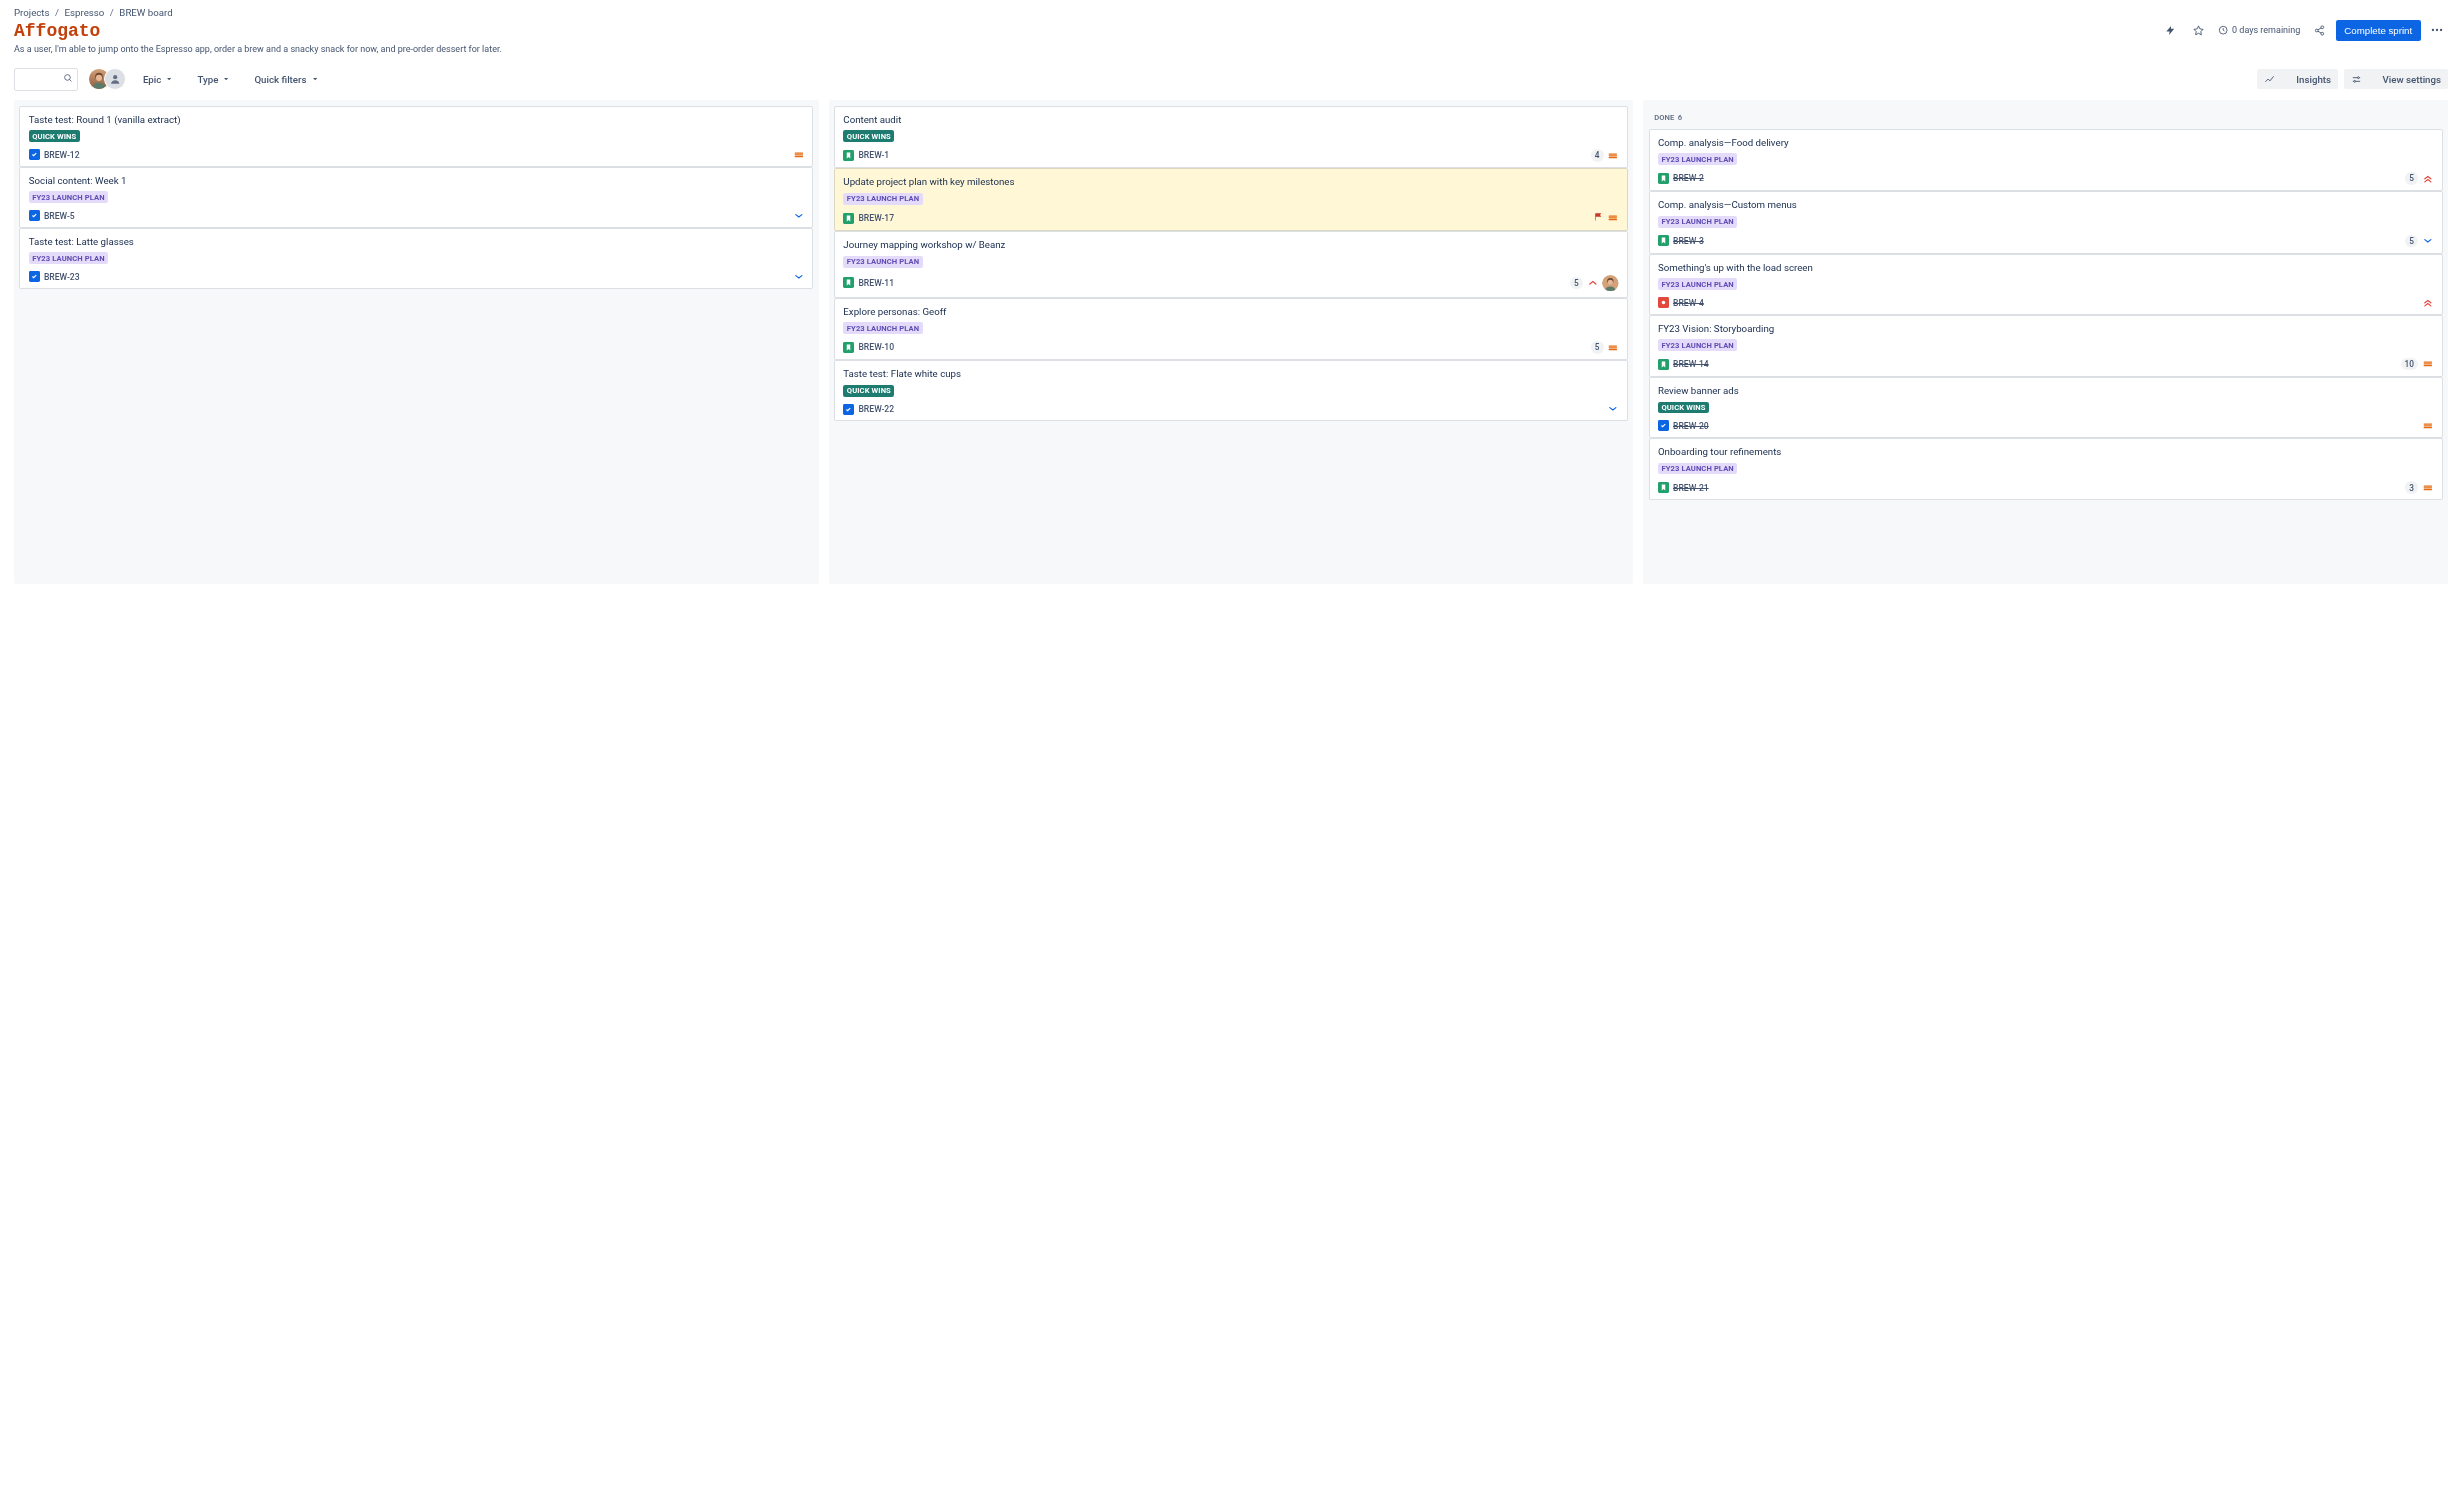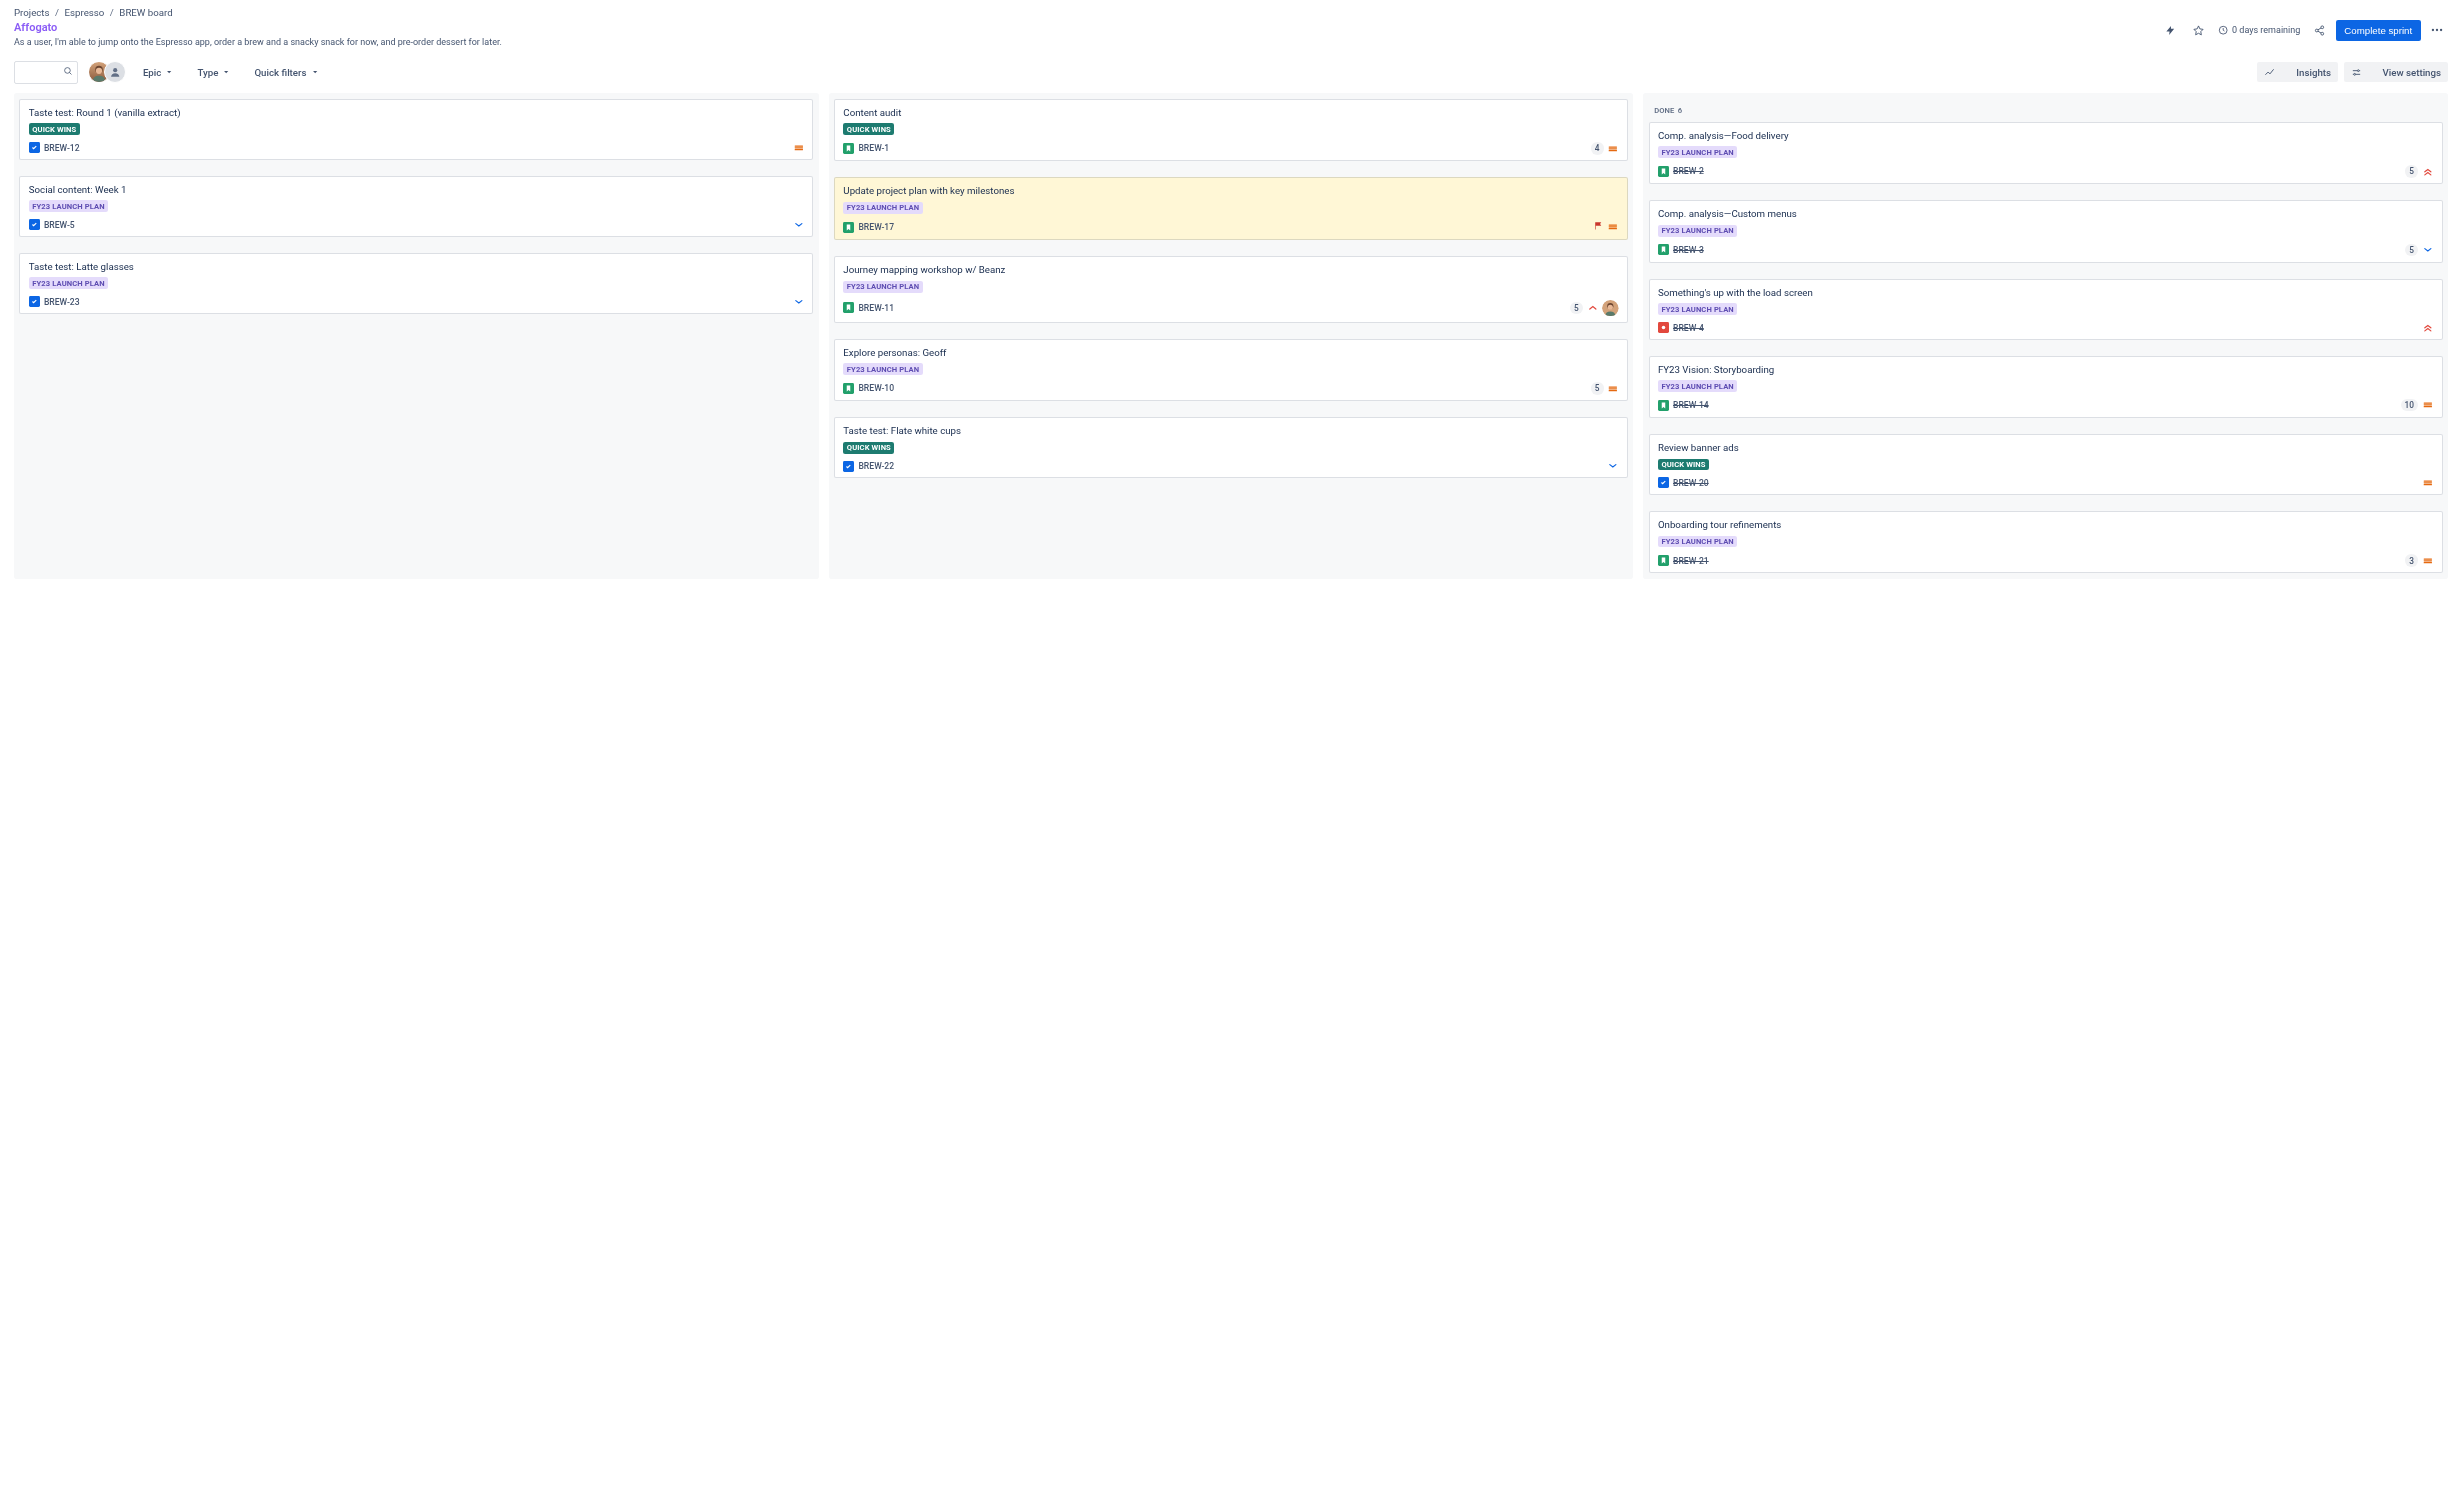--- a/index.html
+++ b/index.html
@@ -4,21 +4,21 @@
 <style>
   * { box-sizing: border-box; }
   html,body { margin:0; padding:0; font-family: -apple-system, BlinkMacSystemFont, "Segoe UI", Roboto, Helvetica, Arial, sans-serif; background:#fff; color:#172B4D; }
   body { padding:7px 14px; }
 
   .breadcrumb { font-size:9.7px; color:#44546F; display:flex; gap:5.5px; align-items:center; }
   .breadcrumb span.sep { color:#626F86; }
   .breadcrumb .crumb { cursor:pointer; }
 
   .header-row { display:flex; justify-content:space-between; align-items:flex-start; margin-top:1.4px; }
-  .title { font-size:11px; font-weight:600; color:#8b5cf6; margin:1.4px 0 0 0; }
+  .title { font-size:18px; font-weight:600; color:#c2410c; margin:1.4px 0 0 0;font-family:Liberation Mono, monospace; }
   .goal { font-size:9px; color:#44546F; margin:2.8px 0 0 0; }
   .header-actions { display:flex; align-items:center; gap:5.5px; }
 
   .icon-btn { width:22px; height:22px; display:inline-flex; align-items:center; justify-content:center; border-radius:2.1px; cursor:pointer; color:#44546F; }
   .remaining { display:inline-flex; align-items:center; gap:4.1px; font-size:9px; color:#44546F; padding:0 2.8px; }
   .btn-primary { background:#0C66E4; color:#fff; font-size:9.7px; font-weight:500; border:none; padding:4.8px 8.3px; border-radius:2.1px; cursor:pointer; }
   .kebab { width:22px; height:22px; display:inline-flex; align-items:center; justify-content:center; border-radius:2.1px; cursor:pointer; color:#44546F; }
 
   .toolbar { display:flex; justify-content:space-between; align-items:center; margin:14px 0 9.7px 0; }
   .toolbar-left { display:flex; align-items:center; gap:9.7px; }
@@ -29,21 +29,21 @@
   .avatar { width:22px; height:22px; border-radius:50%; border:1.4px solid #fff; margin-left:-5.5px; display:inline-flex; align-items:center; justify-content:center; overflow:hidden; }
   .avatar:first-child { margin-left:0; }
   .filter-btn { display:inline-flex; align-items:center; gap:4.1px; font-size:9.7px; font-weight:500; color:#44546F; padding:4.1px 7px; border-radius:2.1px; cursor:pointer; }
   .toolbar-right { display:flex; align-items:center; gap:5.5px; }
   .soft-btn { display:inline-flex; align-items:center; gap:21px; background:#091E420F; color:#44546F; font-size:9.7px; font-weight:500; padding:4.8px 7px; border-radius:2.1px; cursor:pointer; }
 
   .board { display:flex; gap:9.7px; align-items:stretch; }
   .col { flex:1; background:#F7F8F9; border-radius:2.8px; padding:5.5px 4.1px; min-height:484px; display:flex; flex-direction:column; }
   .col-header { font-size:7.6px; font-weight:600; letter-spacing:0.1px; color:#626F86; text-transform:uppercase; padding:7px 7px 7px 7px; }
   .col-header .count { margin-left:1.4px; }
-  .cards { display:flex; flex-direction:column; gap:16px; padding:0 1.4px; }
+  .cards { display:flex; flex-direction:column; gap:0; padding:0 1.4px; }
 
   .card { background:#fff; border:0.7px solid #091E4224; border-radius:2.1px; padding:7px 8.3px 5.5px 8.3px; cursor:pointer; }
   .card.flagged { background:#FFF7D6; }
   .card-title { font-size:9.7px; color:#172B4D; margin:0 0 4.1px 0; line-height:1.3; }
   .label-row { margin-bottom:7px; display:flex; flex-wrap:wrap; gap:2.8px; }
   .epic-label { font-size:7.6px; font-weight:700; padding:1.4px 3.5px; border-radius:2.1px; letter-spacing:0.1px; }
   .label-quickwins { background:#1D7B70; color:#fff; }
   .label-launch   { background:#E4DBFB; color:#5E4DB2; }
 
   .card-footer { display:flex; align-items:center; justify-content:space-between; }

